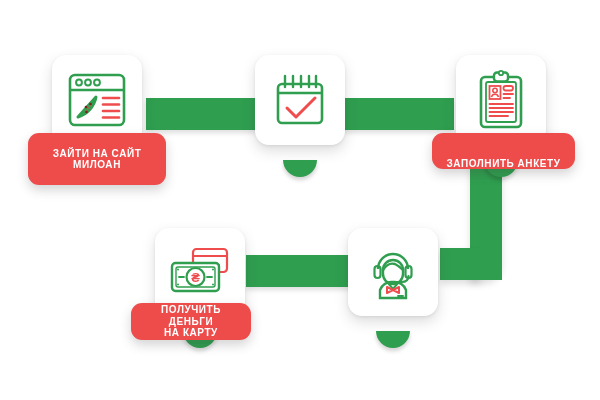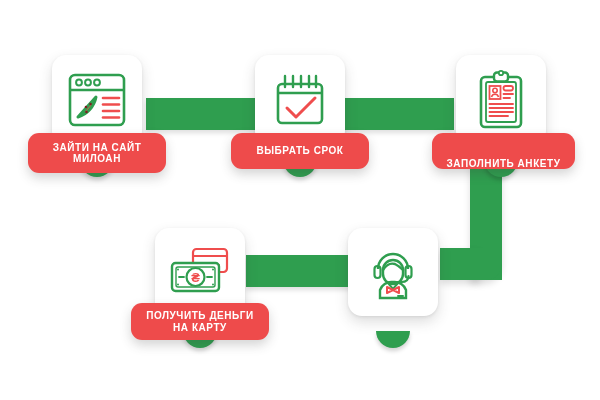--- a/index.html
+++ b/index.html
@@ -191,32 +191,29 @@
       </svg>
     </span>
   </div>
 
   <div class="dome" style="left:80px;top:160px;"></div>
   <div class="dome" style="left:283px;top:160px;"></div>
   <div class="dome" style="left:484px;top:160px;"></div>
   <div class="dome" style="left:183px;top:331px;"></div>
   <div class="dome" style="left:376px;top:331px;"></div>
 
-  <div class="badge" style="left:28px;top:133px;width:138px;height:40px;">
+  <div class="badge" style="left:28px;top:133px;width:138px;height:52px;">
     <span class="badge-label">ЗАЙТИ НА САЙТ
 МИЛОАН</span>
   </div>
 
-  <div class="badge" style="left:231px;top:133px;width:138px;height:36px;">
-    <span class="badge-label">ВЫБРАТЬ СРОК</span>
-  </div>
 
   <div class="badge" style="left:432px;top:133px;width:143px;height:36px;align-items:flex-end;">
     <span class="badge-label">ЗАПОЛНИТЬ АНКЕТУ</span>
   </div>
 
-  <div class="badge" style="left:131px;top:303px;width:138px;height:37px;">
+  <div class="badge" style="left:131px;top:303px;width:120px;height:37px;">
     <span class="badge-label">ПОЛУЧИТЬ ДЕНЬГИ
 НА КАРТУ</span>
   </div>
 
 
 </div>
 
 </body></html>

